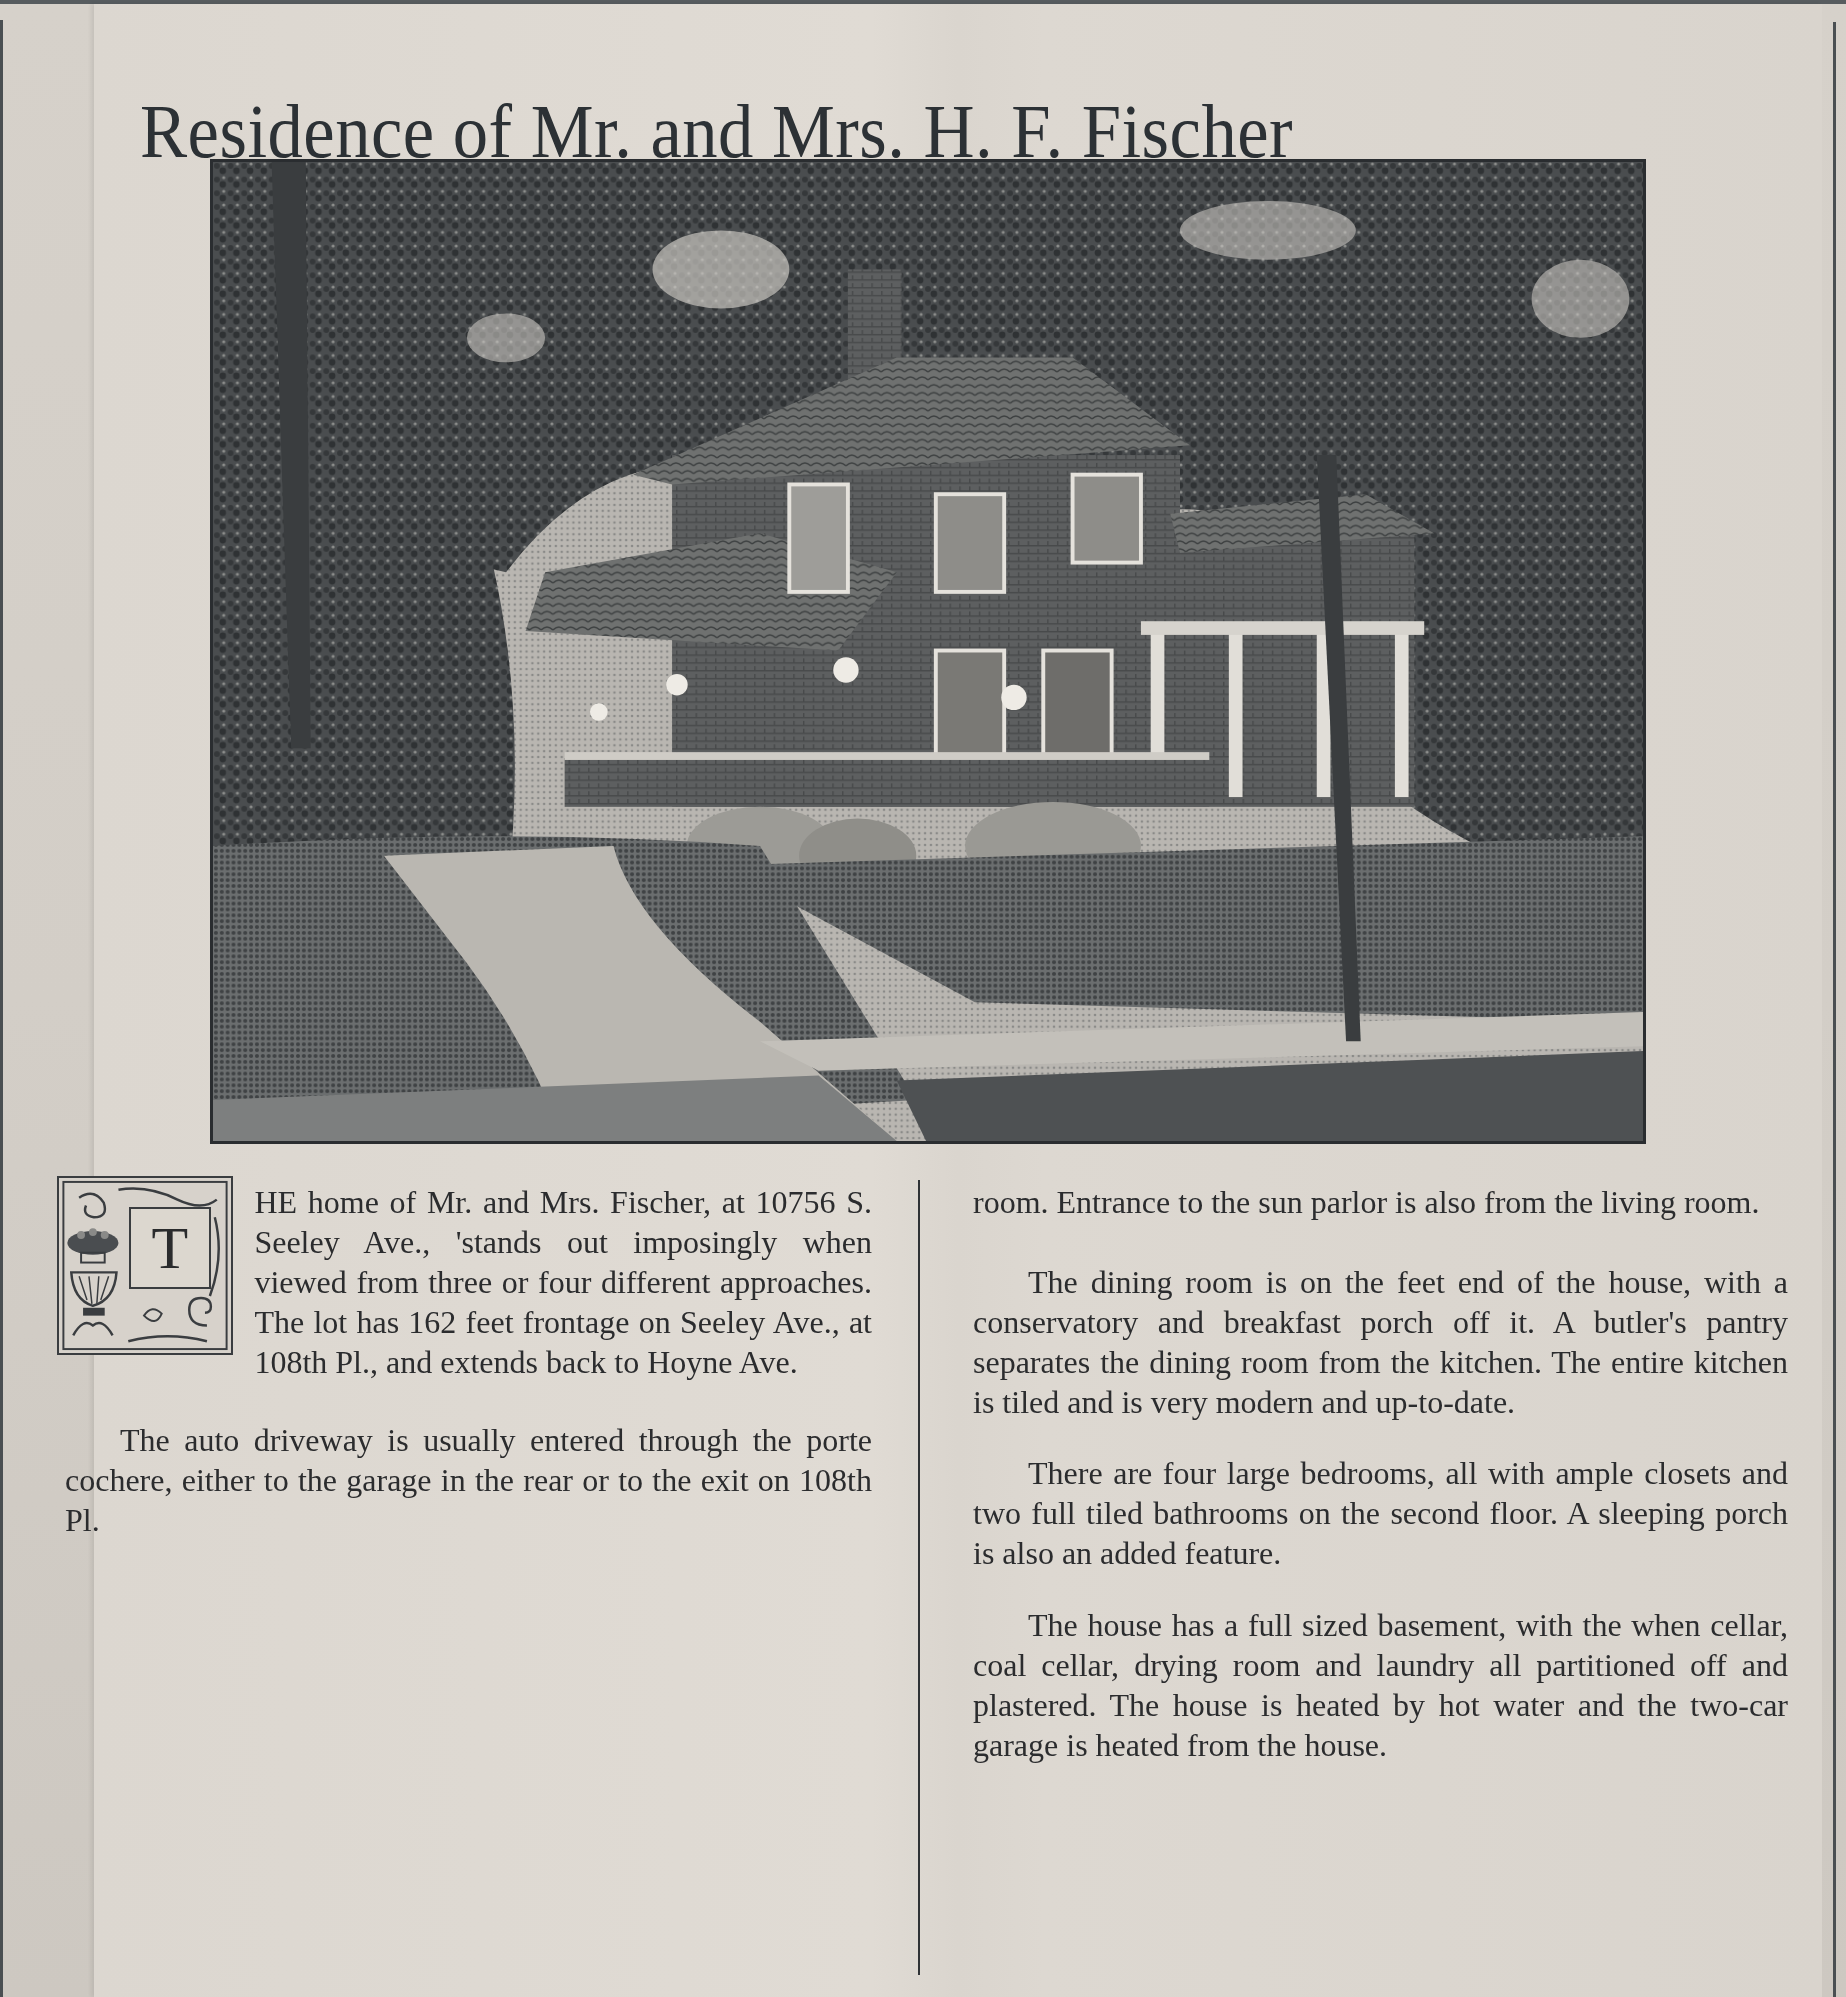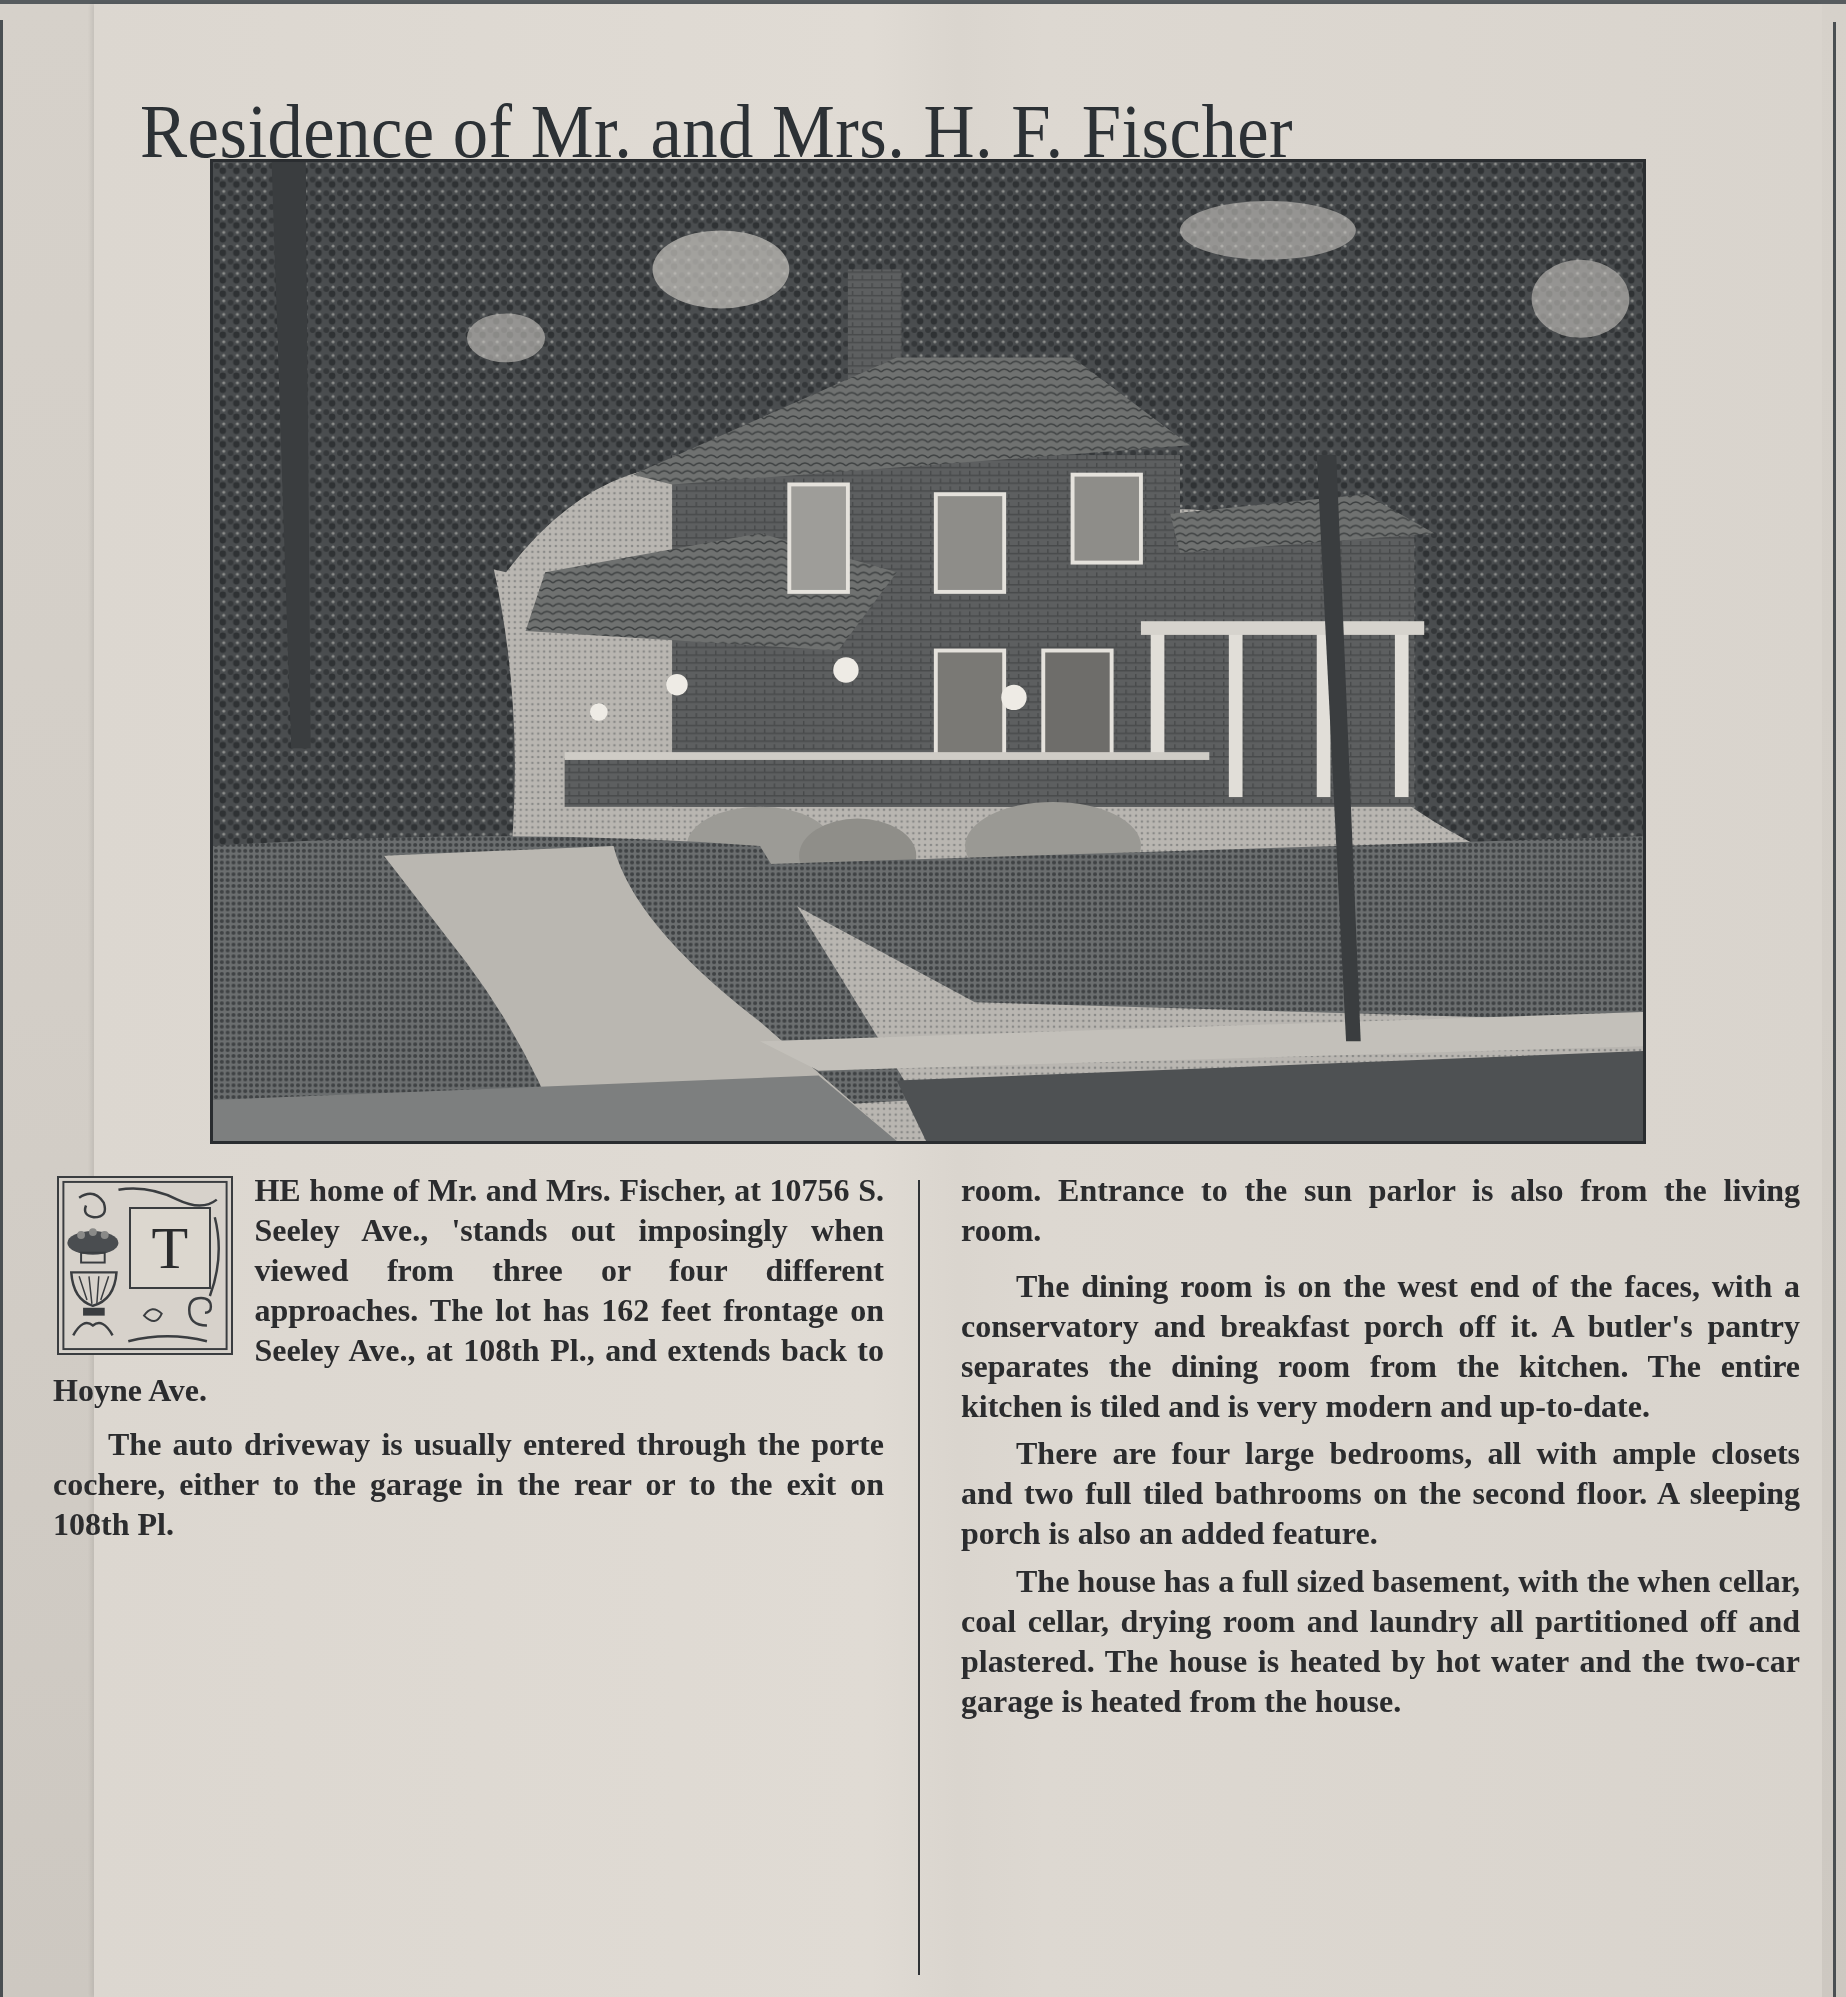--- a/index.html
+++ b/index.html
@@ -35,21 +35,21 @@
     background: #5a5d5e; overflow: hidden;
   }
   .photo svg { display: block; width: 100%; height: 100%; }
   .col {
     position: absolute; top: 1170px;
     font-size: 32px; line-height: 40px; color: #2b2c2e;
     text-align: justify;
   }
   .col-left { left: 53px; width: 831px; }
   .col-right { left: 961px; width: 839px; }
-  .col p { margin: 0; font-weight: bold; }
+  .col p { margin: 12px; }
   .indent { text-indent: 55px; }
   .gap { height: 13.7px; }
   .gap-sm { height: 7.8px; }
   .divider {
     position: absolute; left: 918px; top: 1180px; width: 2px; height: 795px; background: #2f3235;
   }
   .dropcap {
     float: left; width: 176px; height: 179px; margin: 5.9px 21.5px 2px 3.9px;
     border: 2.9px solid #3a3d40; box-sizing: border-box; position: relative;
     background: #d7d2cb;
@@ -190,19 +190,19 @@
   <div class="gap"></div>
   <p class="indent">The auto driveway is usually entered through the porte cochere, either to the garage in the rear or to the exit on 108th Pl.</p>
   <div class="gap"></div>
   <div class="gap"></div>
 </div>
 
 <div class="col col-right">
   <p>room. Entrance to the sun parlor is also from the living room.</p>
   <div class="gap-sm"></div>
   <div class="gap-sm"></div>
-  <p class="indent">The dining room is on the west end of the faces, with a conservatory and breakfast porch off it. A butler's pantry separates the dining room from the kitchen. The entire kitchen is tiled and is very modern and up-to-date.</p>
+  <p class="indent">The dining room is on the feet end of the house, with a conservatory and breakfast porch off it. A butler's pantry separates the dining room from the kitchen. The entire kitchen is tiled and is very modern and up-to-date.</p>
   <div class="gap-sm"></div>
   <p class="indent">There are four large bedrooms, all with ample closets and two full tiled bathrooms on the second floor. A sleeping porch is also an added feature.</p>
   <div class="gap-sm"></div>
   <p class="indent">The house has a full sized basement, with the when cellar, coal cellar, drying room and laundry all partitioned off and plastered. The house is heated by hot water and the two-car garage is heated from the house.</p>
 </div>
 
 
 </body></html>

